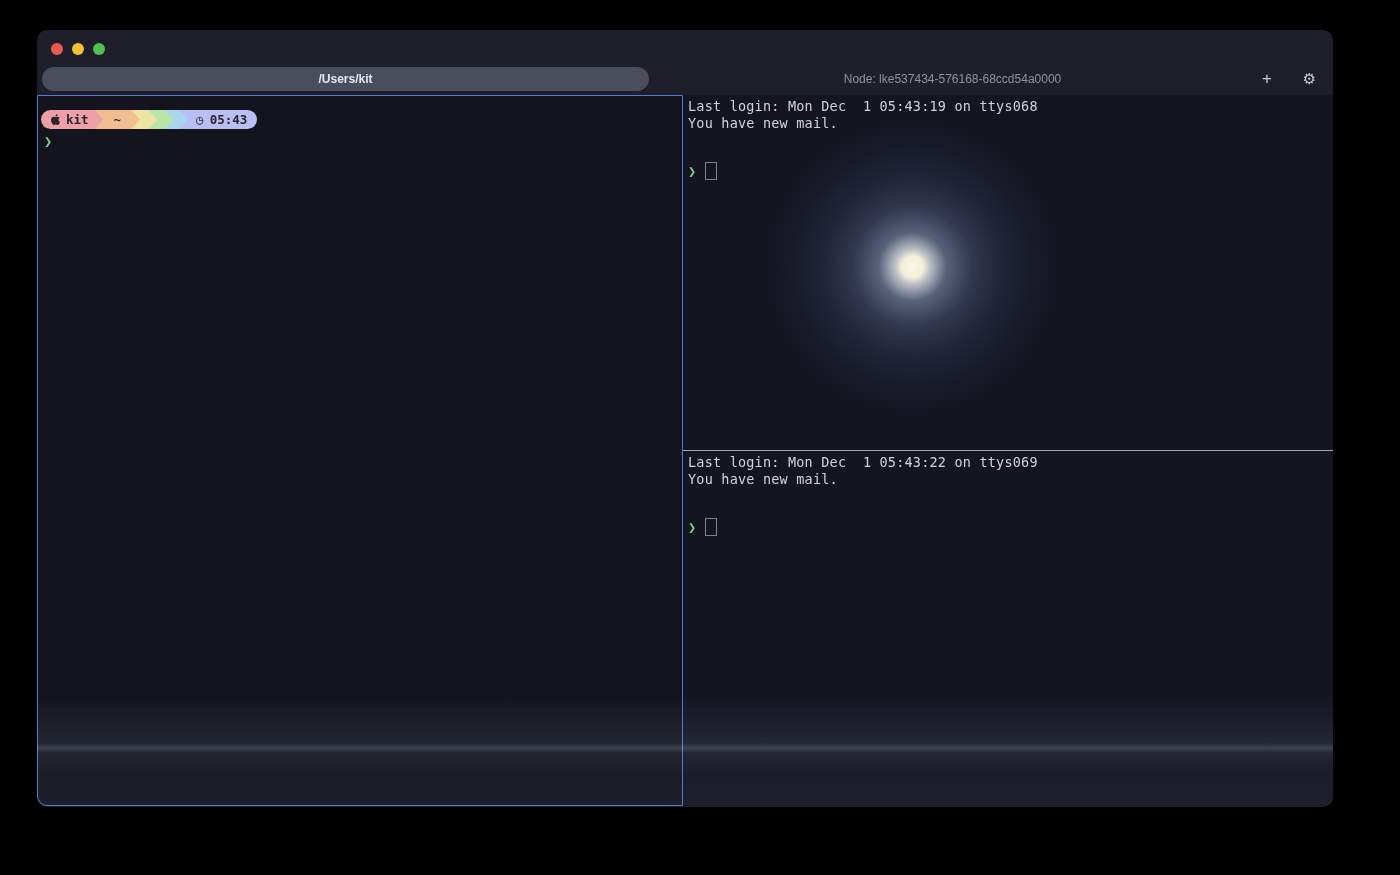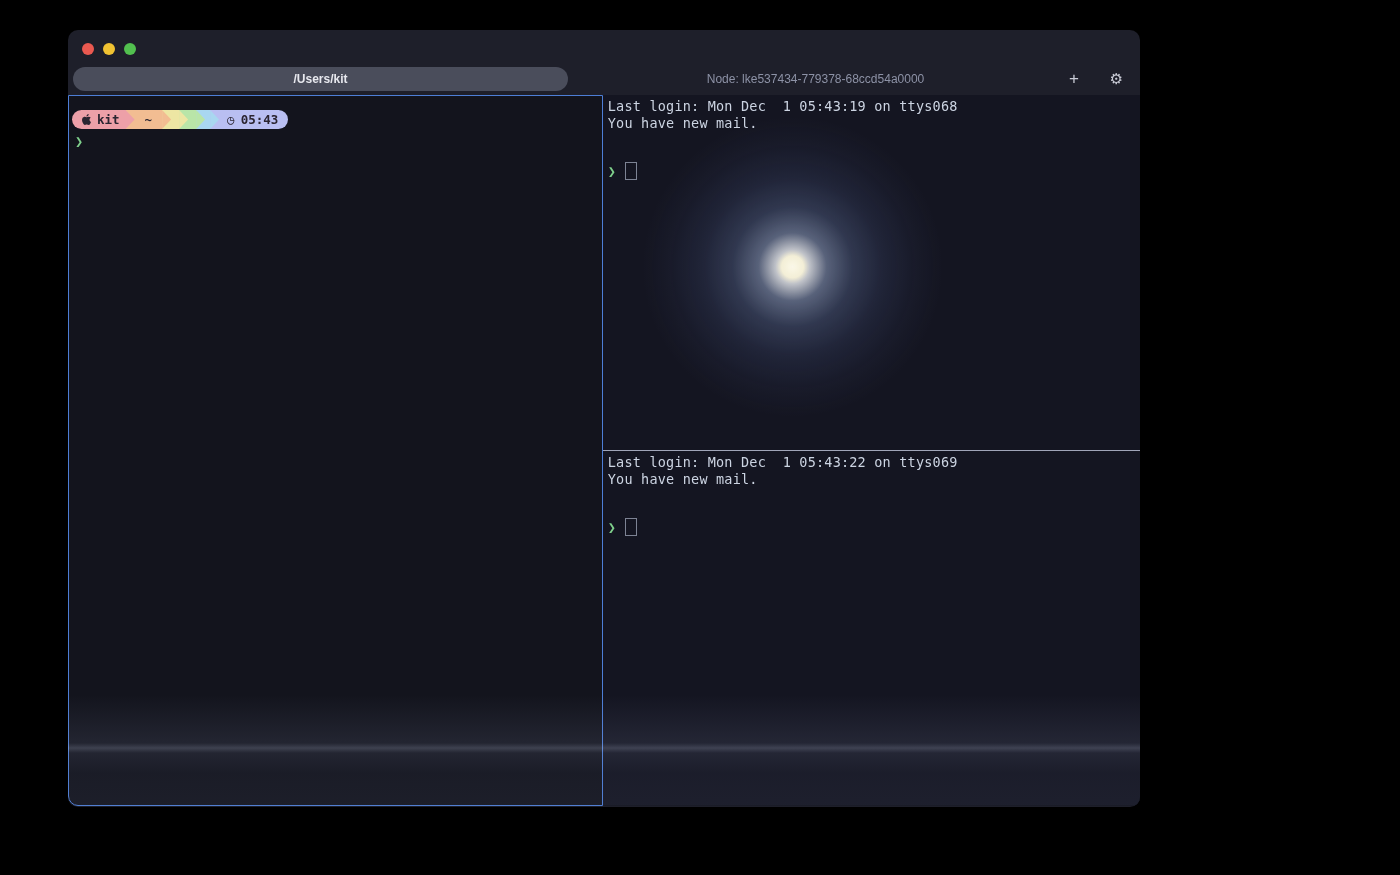--- a/index.html
+++ b/index.html
@@ -2,21 +2,21 @@
 <html><head>
 <meta charset="utf-8">
 <style>
   * { margin:0; padding:0; box-sizing:border-box; }
   html,body { width:1400px; height:875px; background:#000; overflow:hidden; }
   body { font-family:"Liberation Sans", sans-serif; }
 
   .stage { position:relative; width:1400px; height:875px; background:#000; }
 
   .window {
-    position:absolute; left:68px; top:30px; width:1072px; height:777px;
+    position:absolute; left:37px; top:30px; width:1296px; height:777px;
     background:#1e1f2a; border-radius:10px; overflow:hidden;
     box-shadow:0 18px 50px rgba(0,0,0,0.7);
   }
 
   
   .titlebar { height:32px; display:flex; align-items:center; padding:6px 0 0 14px; }
   .traffic { display:flex; gap:9px; }
   .light { width:12px; height:12px; border-radius:50%; display:inline-block; }
   .light.red   { background:#ea5950; }
   .light.yel   { background:#f0c232; }
@@ -125,21 +125,21 @@
         <span class="light grn"></span>
       </div>
     </div>
 
     <div class="tabbar">
       <div class="tabs">
         <div class="tab active">
           <span>/Users/kit</span>
         </div>
         <div class="tab">
-          <span>Node: lke537434-779378-68ccd54a0000</span>
+          <span>Node: lke537434-576168-68ccd54a0000</span>
         </div>
       </div>
       <div class="tab-actions">
         <span class="icon-btn">+</span>
         <span class="icon-btn gear">⚙</span>
       </div>
     </div>
 
     <div class="content">
 

